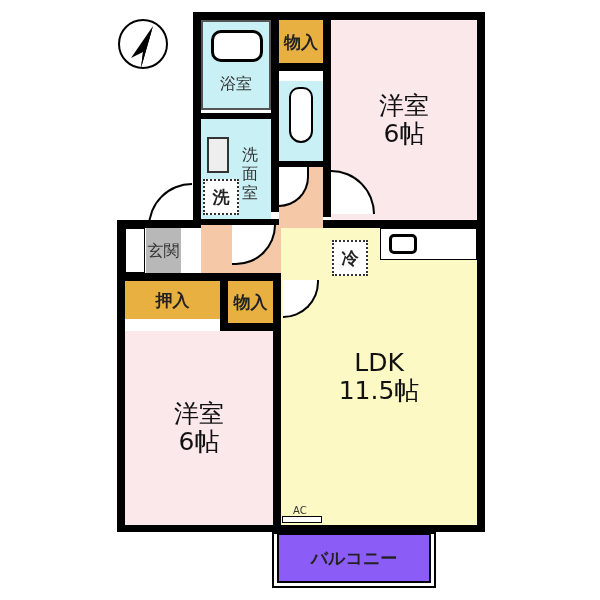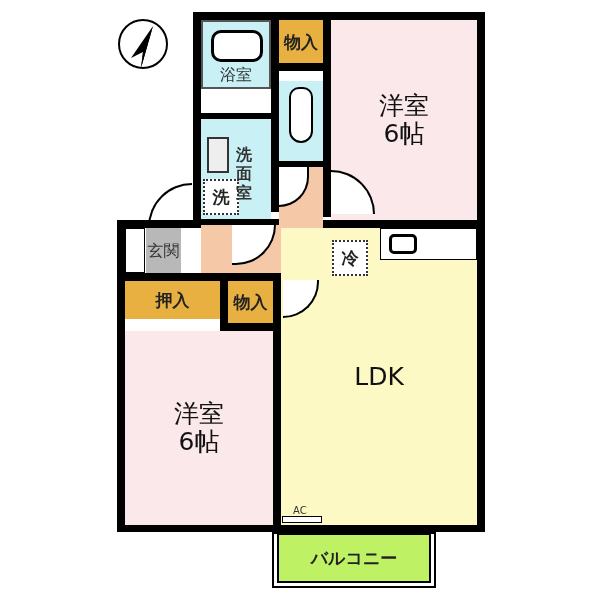--- a/index.html
+++ b/index.html
@@ -19,21 +19,21 @@
     <circle cx="26" cy="26" r="24" fill="#fff" stroke="#000" stroke-width="2"></circle>
     <polygon points="36,8 14,40 26,34 24,50" fill="#000"></polygon>
     <polygon points="36,8 26,34 24,50" fill="#000"></polygon>
   </svg>
 </div>
 
 <div class="abs wall" style="left:193px;top:12px;width:292px;height:8px;"></div>
 <div class="abs wall" style="left:193px;top:12px;width:8px;height:215px;"></div>
 <div class="abs wall" style="left:477px;top:12px;width:8px;height:520px;"></div>
 
-<div class="abs room" style="left:201px;top:20px;width:70px;height:69px;background:#c8f0f5;border:2px solid #555;">
+<div class="abs room" style="left:201px;top:20px;width:70px;height:90px;background:#c8f0f5;border:2px solid #555;font-family:Liberation Mono, monospace;">
   <div class="abs" style="left:8px;top:8px;width:52px;height:32px;border:3px solid #000;border-radius:10px;background:#fff;"></div>
   <div style="margin-top:40px;" class="lbl-sm">浴室</div>
 </div>
 <div class="abs wall" style="left:271px;top:12px;width:8px;height:200px;"></div>
 
 <div class="abs room" style="left:279px;top:20px;width:44px;height:43px;background:#e8b040;">
   <span class="lbl-mid">物入</span>
 </div>
 <div class="abs wall" style="left:279px;top:63px;width:44px;height:8px;"></div>
 <div class="abs wall" style="left:323px;top:12px;width:8px;height:205px;"></div>
@@ -42,21 +42,21 @@
   <div class="abs" style="left:10px;top:6px;width:24px;height:56px;border:2px solid #000;border-radius:10px 10px 12px 12px;background:#fff;"></div>
 </div>
 <div class="abs wall" style="left:279px;top:161px;width:44px;height:6px;"></div>
 
 <div class="abs wall" style="left:201px;top:113px;width:78px;height:6px;"></div>
 <div class="abs room" style="left:201px;top:119px;width:70px;height:100px;background:#c8f0f5;">
   <div class="abs" style="left:6px;top:18px;width:22px;height:36px;border:2px solid #333;background:#eee;"></div>
   <div class="abs" style="left:2px;top:60px;width:36px;height:36px;border:2px dotted #333;background:#fff;display:flex;align-items:center;justify-content:center;">
     <span class="lbl-mid">洗</span>
   </div>
-  <div class="abs lbl-sm" style="left:35px;top:26px;width:16px;line-height:19px;font-weight:bold;">洗面室</div>
+  <div class="abs lbl-sm" style="left:41px;top:26px;width:16px;line-height:19px;">洗面室</div>
 </div>
 <div class="abs wall" style="left:193px;top:219px;width:86px;height:6px;"></div>
 
 <div class="abs" style="left:148px;top:183px;width:44px;height:44px;border:2px solid #000;border-bottom:none;border-right:none;border-radius:44px 0 0 0;"></div>
 
 <div class="abs" style="left:279px;top:167px;width:44px;height:108px;background:#f5c8a8;"></div>
 <div class="abs" style="left:201px;top:225px;width:78px;height:50px;background:#f5c8a8;"></div>
 <div class="abs" style="left:232px;top:225px;width:44px;height:40px;background:#fff;border:2px solid #000;border-left:none;border-top:none;border-radius:0 0 40px 0;"></div>
 <div class="abs" style="left:279px;top:167px;width:30px;height:40px;background:#fff;border:2px solid #000;border-left:none;border-top:none;border-radius:0 0 30px 0;"></div>
 
@@ -79,35 +79,36 @@
 
 <div class="abs room" style="left:331px;top:20px;width:146px;height:200px;background:#fbe8ea;">
   <span class="lbl-big">洋室</span>
   <span class="lbl-big">6帖</span>
 </div>
 <div class="abs" style="left:331px;top:170px;width:44px;height:44px;background:#fff;border:2px solid #000;border-left:none;border-bottom:none;border-radius:0 44px 0 0;"></div>
 <div class="abs wall" style="left:323px;top:220px;width:162px;height:8px;"></div>
 
 <div class="abs room" style="left:281px;top:228px;width:196px;height:297px;background:#fdf9c4;align-items:center;">
   <span class="lbl-big">LDK</span>
+  <span class="lbl-big">11.5帖</span>
 </div>
 <div class="abs" style="left:380px;top:228px;width:97px;height:32px;background:#fff;border:1px solid #000;">
   <div class="abs" style="left:8px;top:5px;width:28px;height:20px;border:3px solid #000;border-radius:5px;"></div>
 </div>
 <div class="abs" style="left:332px;top:240px;width:36px;height:36px;border:2px dotted #333;background:#fff;display:flex;align-items:center;justify-content:center;">
   <span class="lbl-mid">冷</span>
 </div>
 <div class="abs wall" style="left:273px;top:275px;width:8px;height:257px;"></div>
 <div class="abs" style="left:283px;top:280px;width:36px;height:38px;background:#fff;border:2px solid #000;border-left:none;border-top:none;border-radius:0 0 36px 0;"></div>
 <div class="abs" style="left:293px;top:505px;font-size:10px;color:#333;">AC</div>
 <div class="abs" style="left:282px;top:516px;width:40px;height:7px;border:1px solid #000;background:#fff;"></div>
 
 <div class="abs room" style="left:125px;top:331px;width:148px;height:194px;background:#fbe8ea;">
   <span class="lbl-big">洋室</span>
   <span class="lbl-big">6帖</span>
 </div>
 
 <div class="abs wall" style="left:117px;top:525px;width:368px;height:7px;"></div>
 
 <div class="abs" style="left:272px;top:532px;width:164px;height:56px;border:2px solid #000;background:#fff;"></div>
-<div class="abs room" style="left:277px;top:533px;width:154px;height:50px;background:#bef264;border:2px solid #000;">
+<div class="abs room" style="left:277px;top:533px;width:154px;height:50px;background:#8b5cf6;border:2px solid #000;">
   <span class="lbl-mid">バルコニー</span>
 </div>
 
 </body></html>

